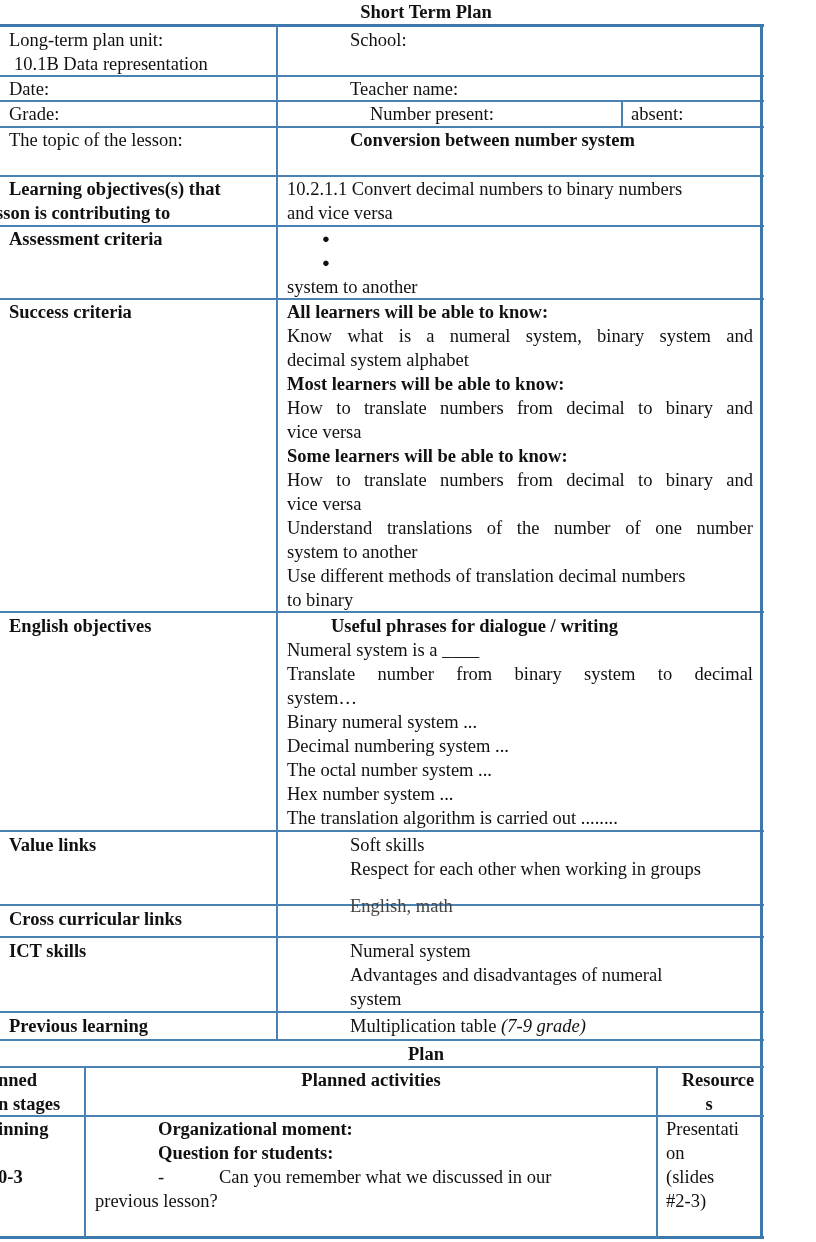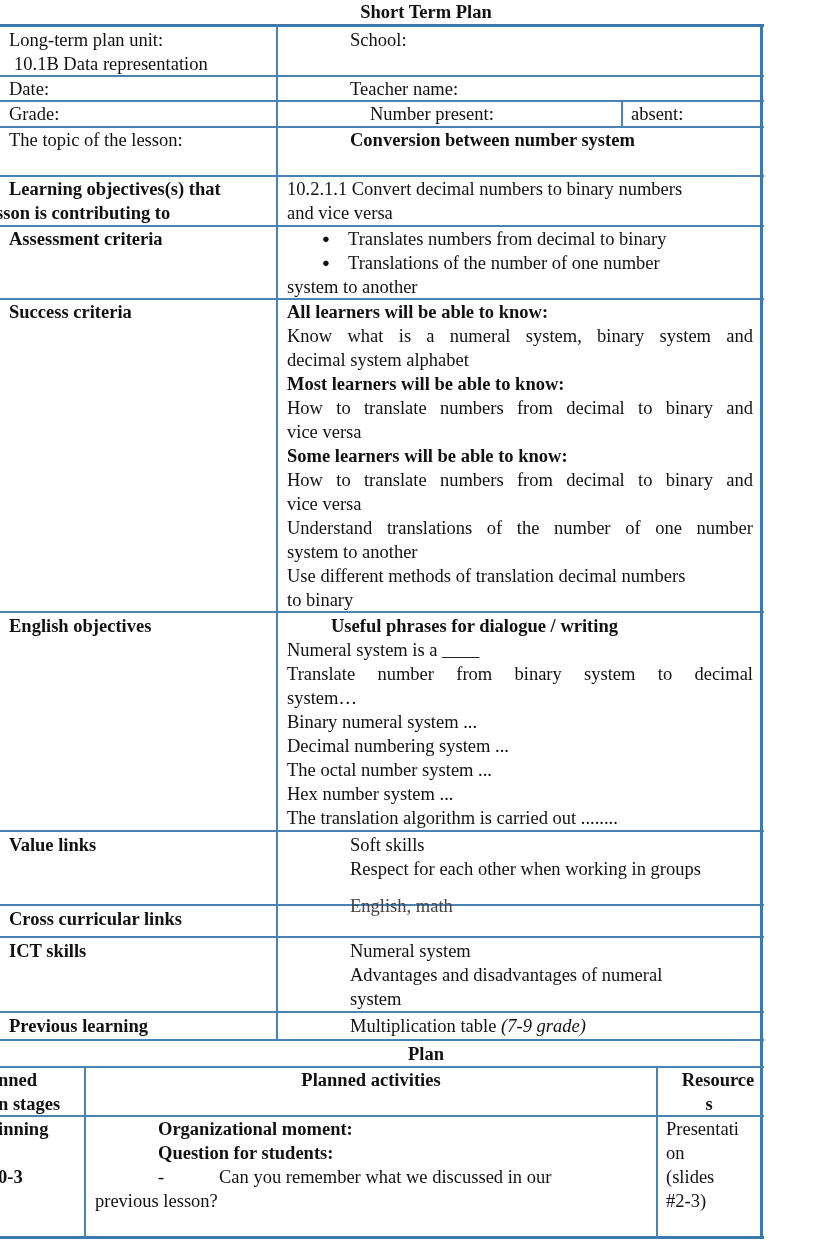--- a/index.html
+++ b/index.html
@@ -66,24 +66,24 @@
   <div class="cell" style="left:9px;top:128px;">The topic of the lesson:</div>
   <div class="cell b" style="left:350px;top:128px;">Conversion between number system</div>
 
   <div class="cell b" style="left:9px;top:177px;">Learning objectives(s) that</div>
   <div class="cell b" style="left:-4px;top:201px;">sson is contributing to</div>
   <div class="cell" style="left:287px;top:177px;">10.2.1.1 Convert decimal numbers to binary numbers</div>
   <div class="cell" style="left:287px;top:201px;">and vice versa</div>
 
   <div class="cell b" style="left:9px;top:227px;">Assessment criteria</div>
   <div class="cell" style="left:322px;top:227px;">
-    <span class="bullet"></span><span>Translates numbers from decimal to binary</span>
+    <span class="bullet"></span>
   </div>
   <div class="cell" style="left:322px;top:251px;">
-    <span class="bullet"></span><span>Translations of the number of one number</span>
+    <span class="bullet"></span>
   </div>
   <div class="cell" style="left:287px;top:275px;">system to another</div>
 
   <div class="cell b" style="left:9px;top:300px;">Success criteria</div>
   <div class="cell b" style="left:287px;top:300px;">All learners will be able to know:</div>
   <div class="cell just" style="left:287px;top:324px;">Know what is a numeral system, binary system and</div>
   <div class="cell" style="left:287px;top:348px;">decimal system alphabet</div>
   <div class="cell b" style="left:287px;top:372px;">Most learners will be able to know:</div>
   <div class="cell just" style="left:287px;top:396px;">How to translate numbers from decimal to binary and</div>
   <div class="cell" style="left:287px;top:420px;">vice versa</div>

